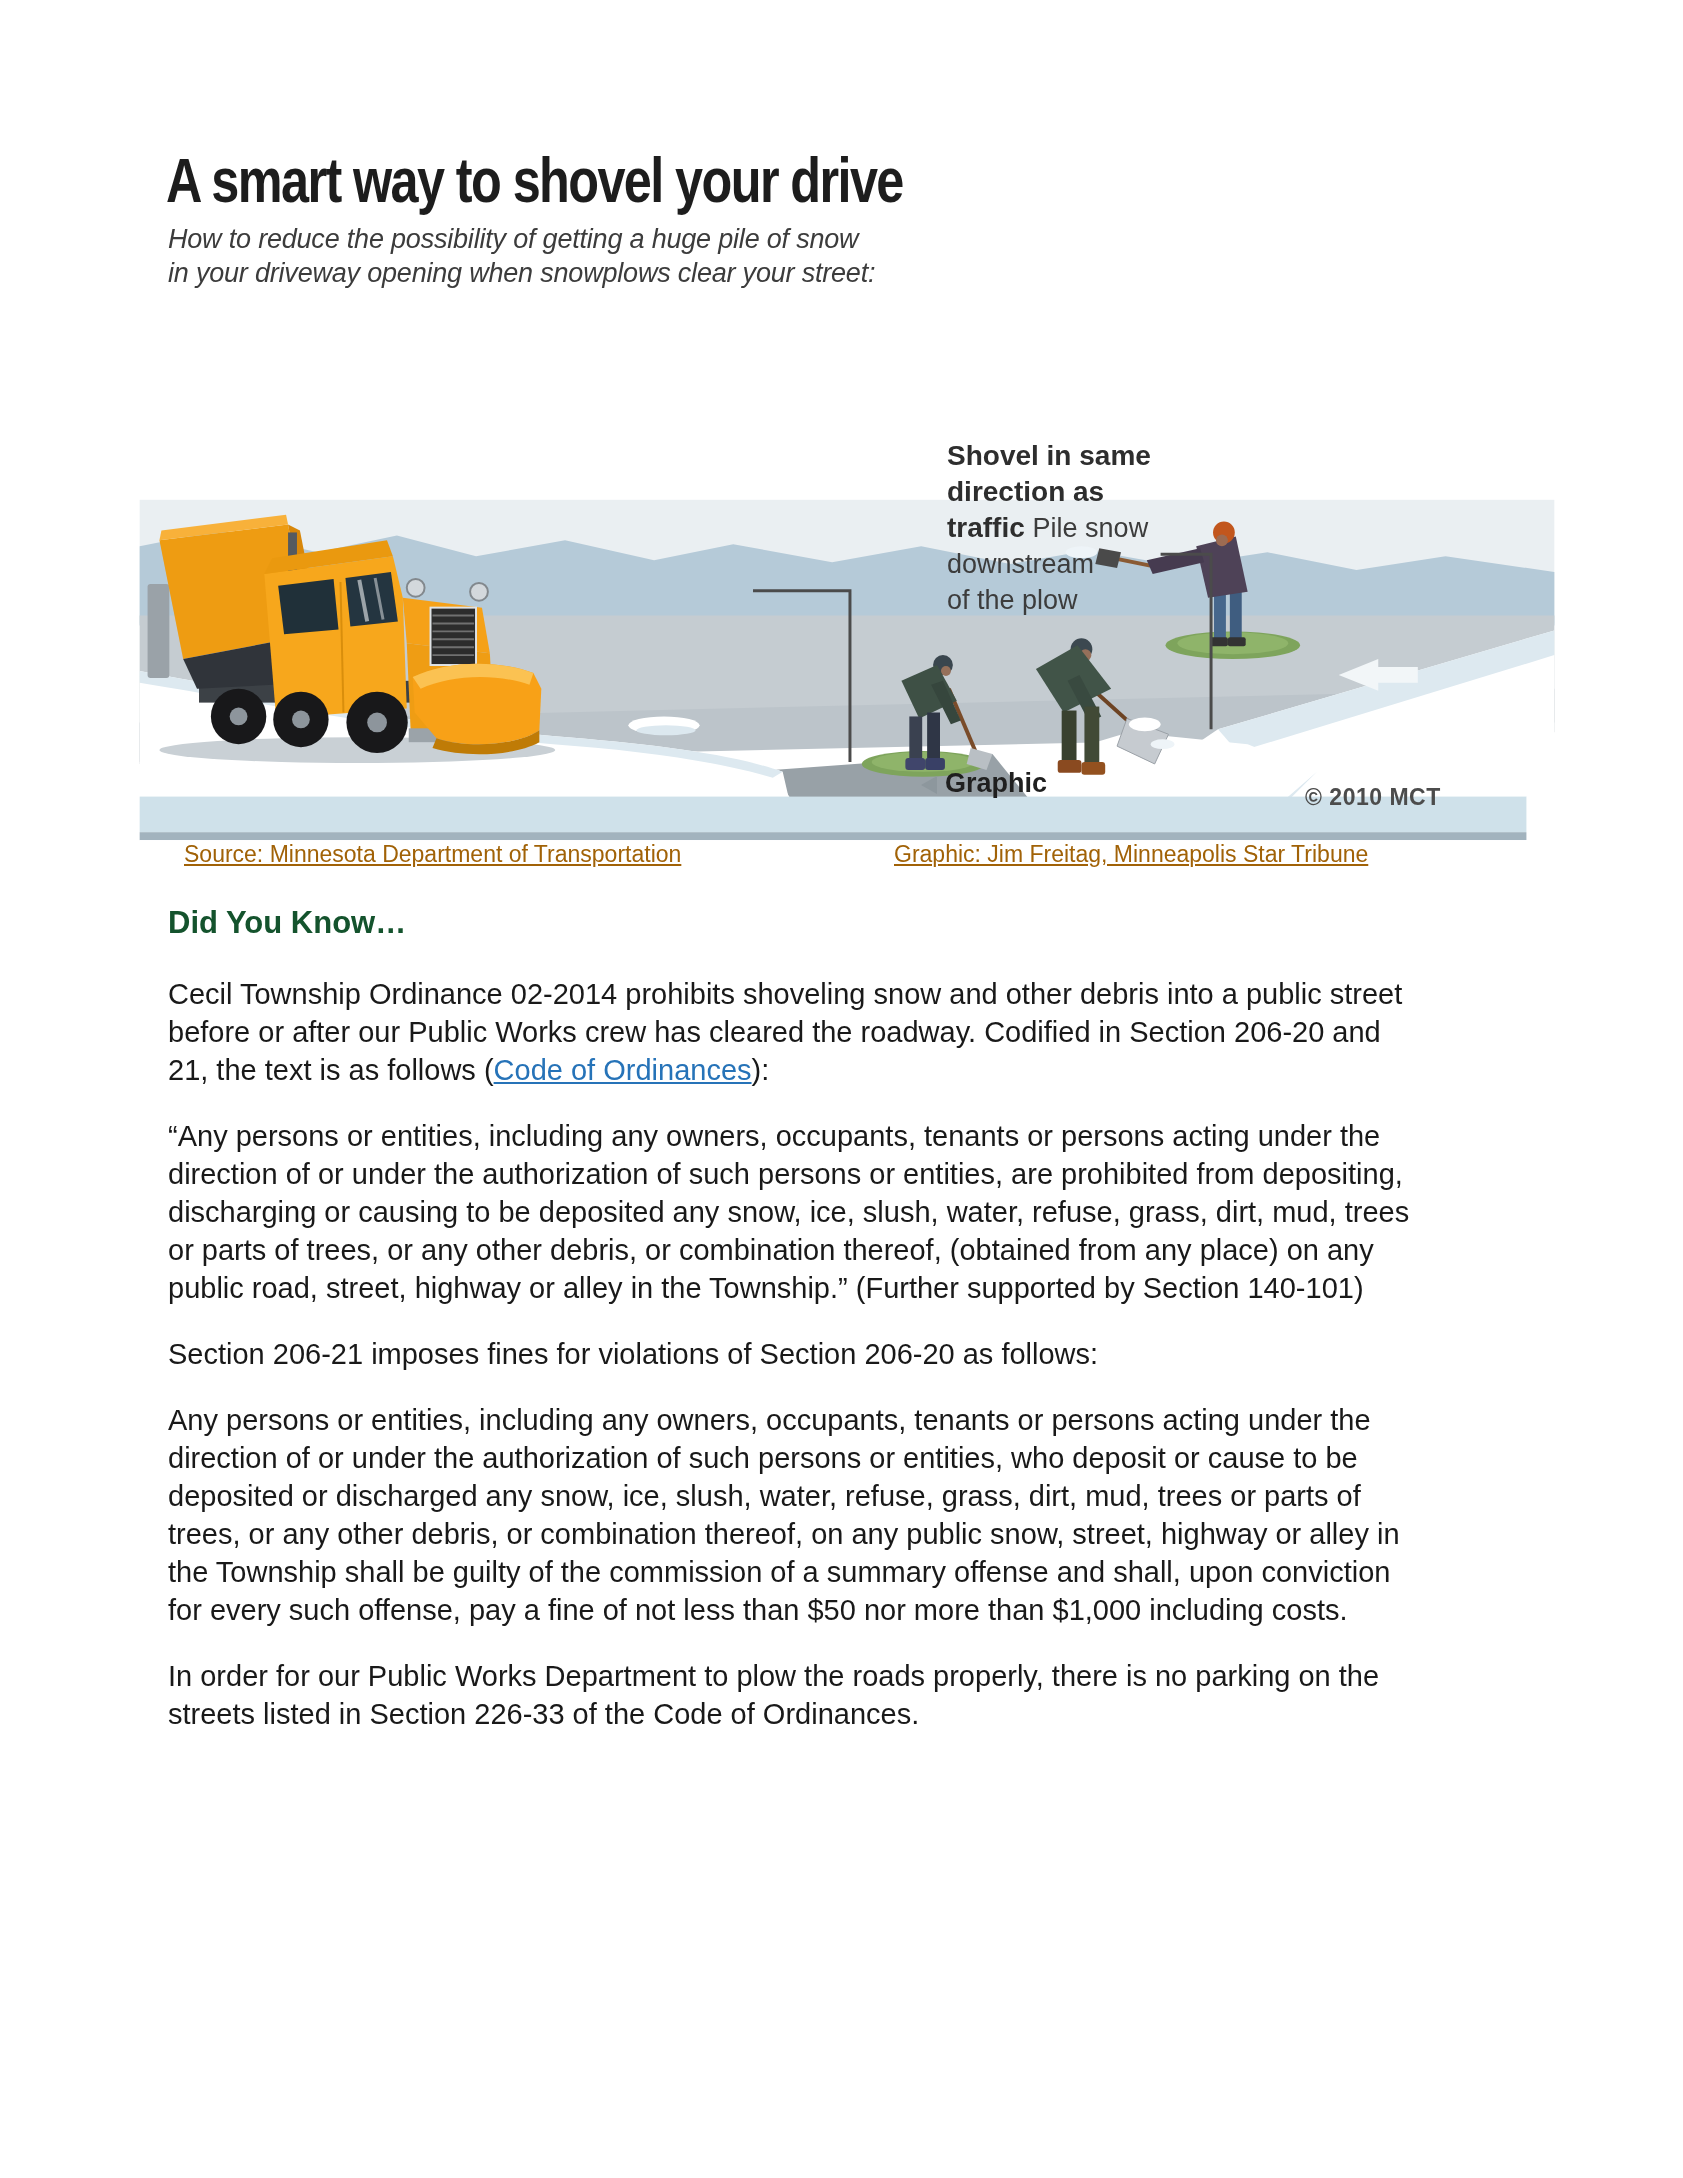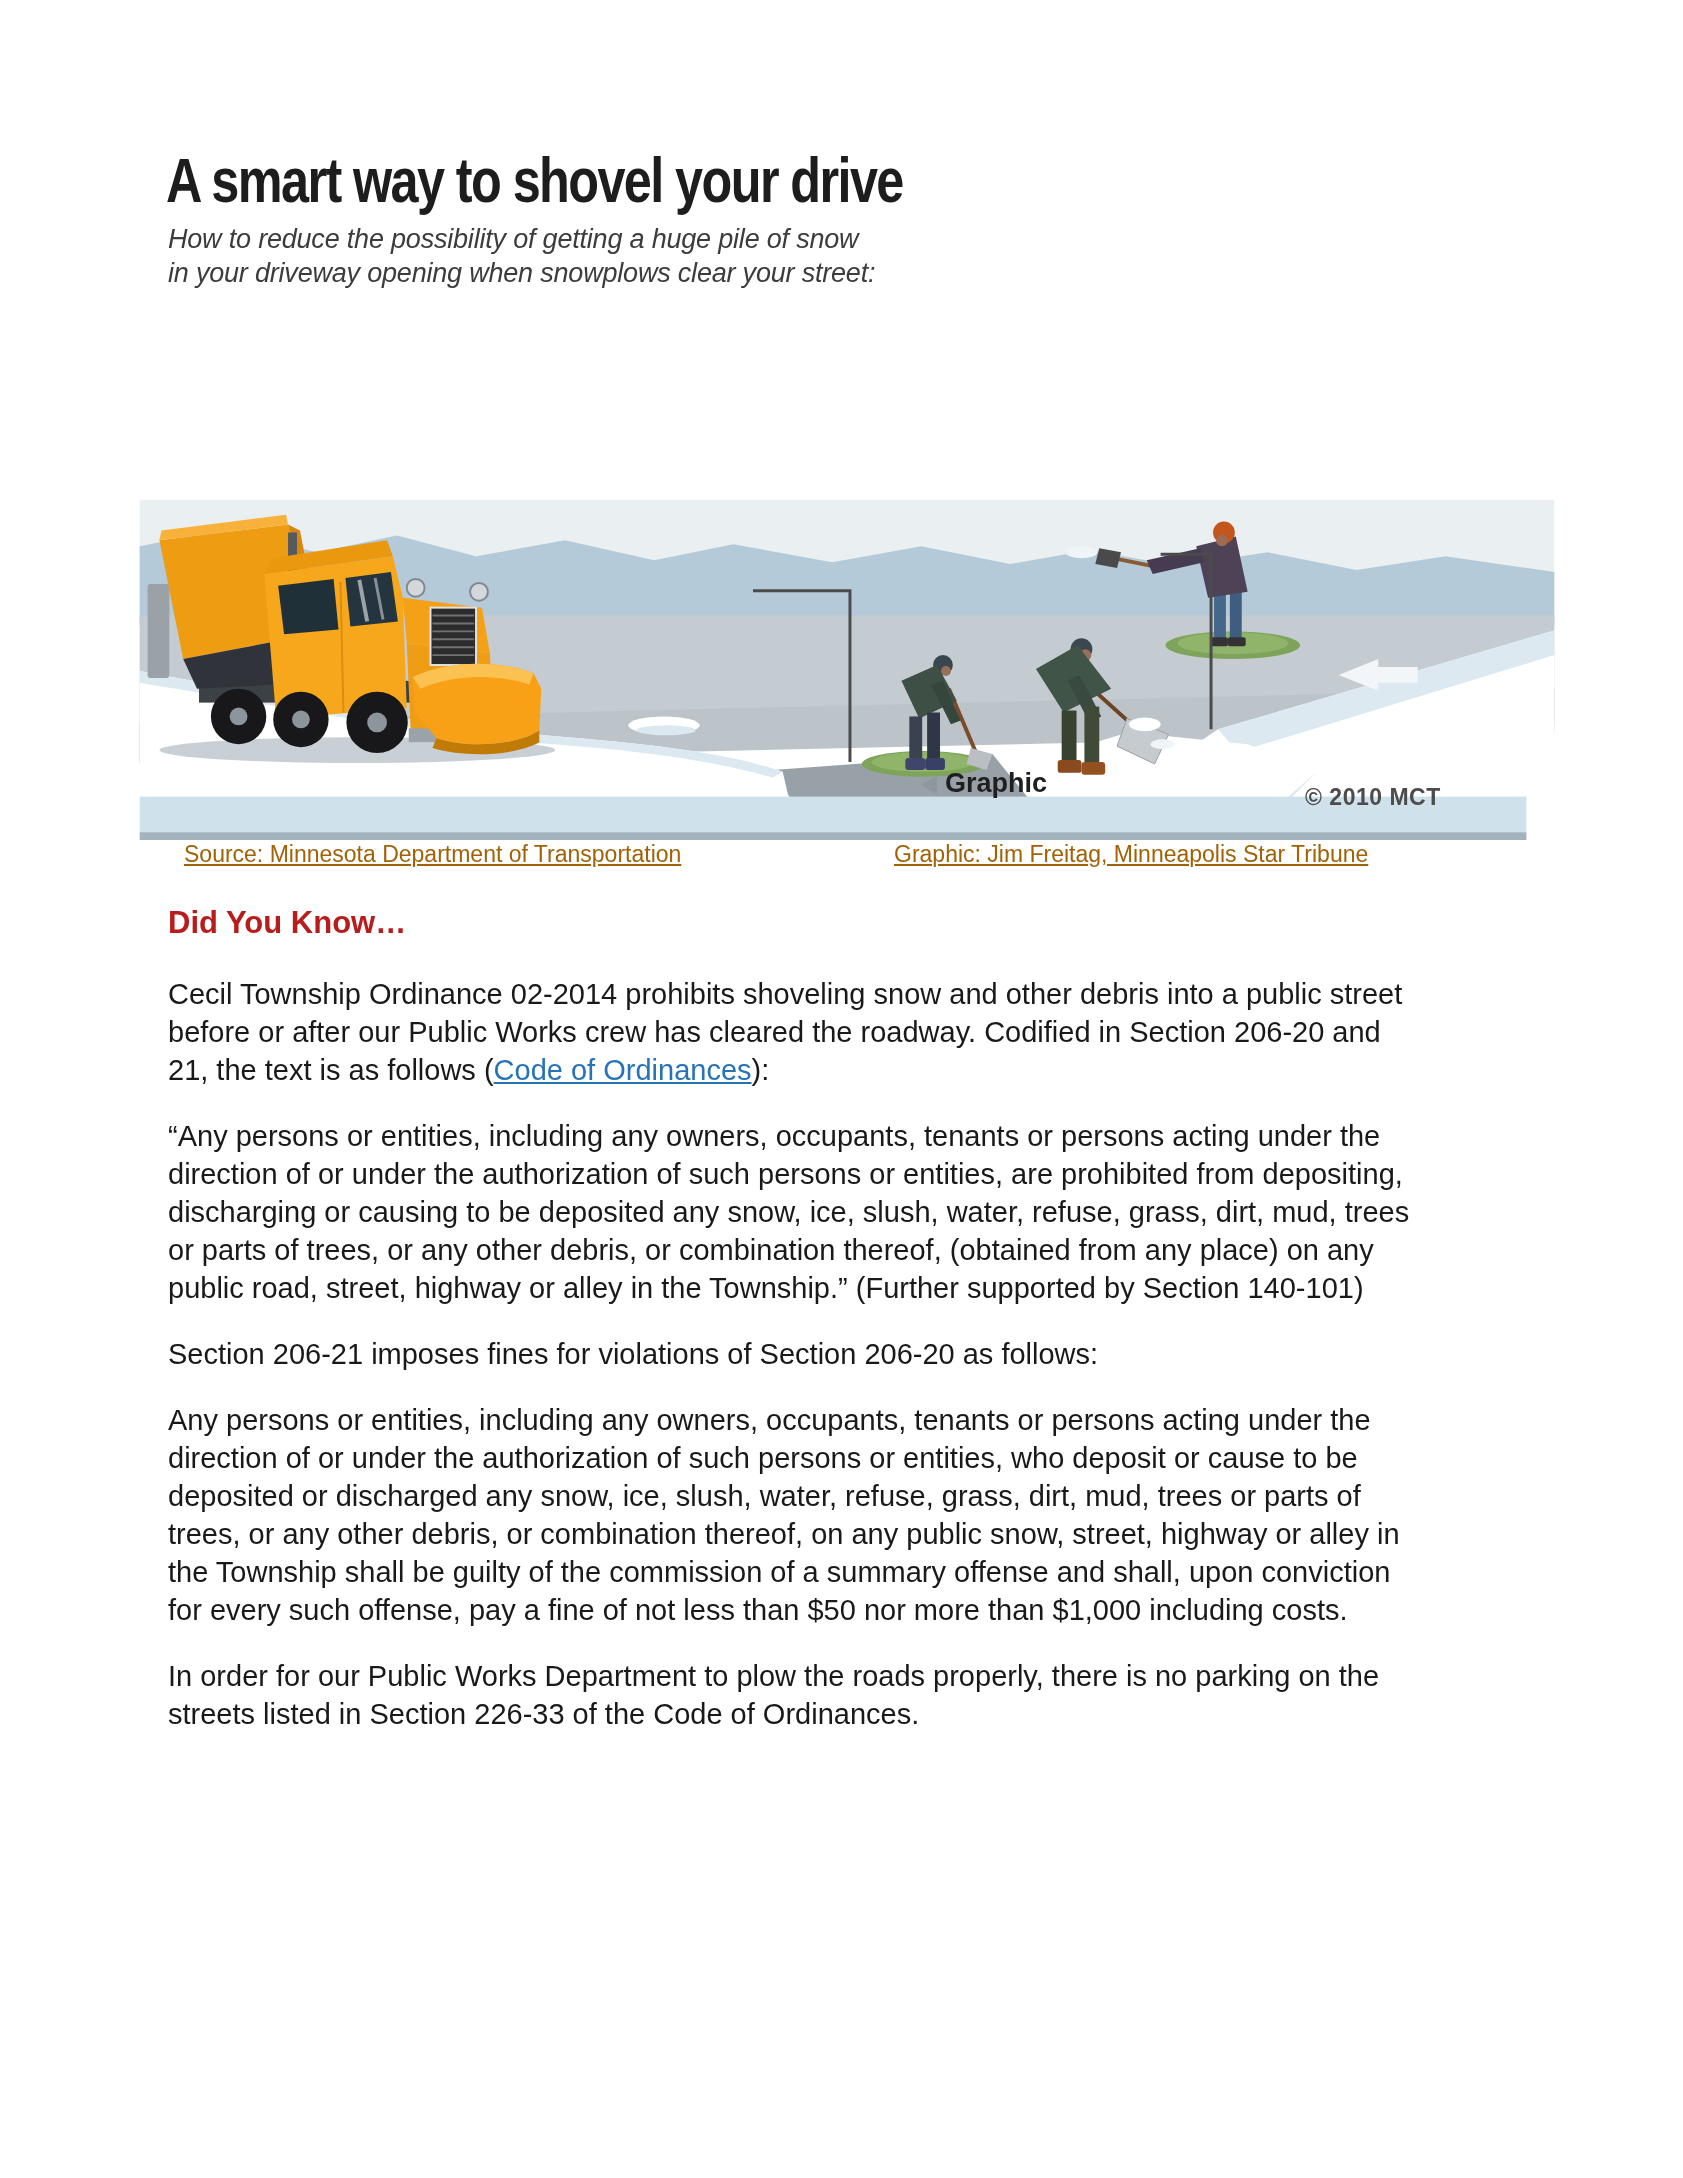--- a/index.html
+++ b/index.html
@@ -29,21 +29,21 @@
             border-bottom:9px solid transparent;border-right:16px solid #8d979d;
             margin-right:8px;vertical-align:middle;}
   .mct{position:absolute;left:1305px;top:784px;font-size:23px;font-weight:bold;color:#4c4c4c;
        letter-spacing:0.5px;white-space:nowrap;}
   .srcline{position:absolute;top:841px;font-size:23px;color:#a16207;white-space:nowrap;text-decoration:underline;}
   .src-a{left:184px;}
   .src-b{left:894px;}
 
   
   .article{position:absolute;left:168px;top:905px;width:1255px;color:#191919;}
-  .article h2{font-size:31px;font-weight:bold;color:#b91c1c;margin:0 0 34px 0;}
+  .article h2{font-size:31px;font-weight:bold;color:#14532d;margin:0 0 34px 0;}
   .article p{font-size:29px;line-height:38px;margin:0 0 28px 0;}
   .article a{color:#2673b8;cursor:pointer;}
 </style>
 </head>
 <body>
 
 <div id="page">
 
   <div class="ig-title">A smart way to shovel your drive</div>
   <div class="ig-subtitle">How to reduce the possibility of getting a huge pile of snow
@@ -174,20 +174,27 @@
 
     <g>
       <rect x="0" y="505" width="1402" height="36" fill="#cfe1ea"></rect>
       <rect x="0" y="541" width="1402" height="8" fill="#a2b3be"></rect>
       <rect x="1402" y="505" width="28" height="55" fill="#ffffff"></rect>
       <rect x="0" y="549" width="1430" height="11" fill="#ffffff"></rect>
     </g>
   </svg>
 
 
+  <div class="callout callout-right">
+    <span class="b">Shovel in same
+direction as
+traffic </span><span class="r">Pile snow
+downstream
+of the plow</span>
+  </div>
 
   <div class="driveway">
     <span class="tri"></span><span>Graphic</span>
   </div>
   <div class="mct">© 2010 MCT</div>
   <div class="srcline src-a">Source: Minnesota Department of Transportation</div>
   <div class="srcline src-b">Graphic: Jim Freitag, Minneapolis Star Tribune</div>
 
   <div class="article">
     <h2>Did You Know…</h2>

